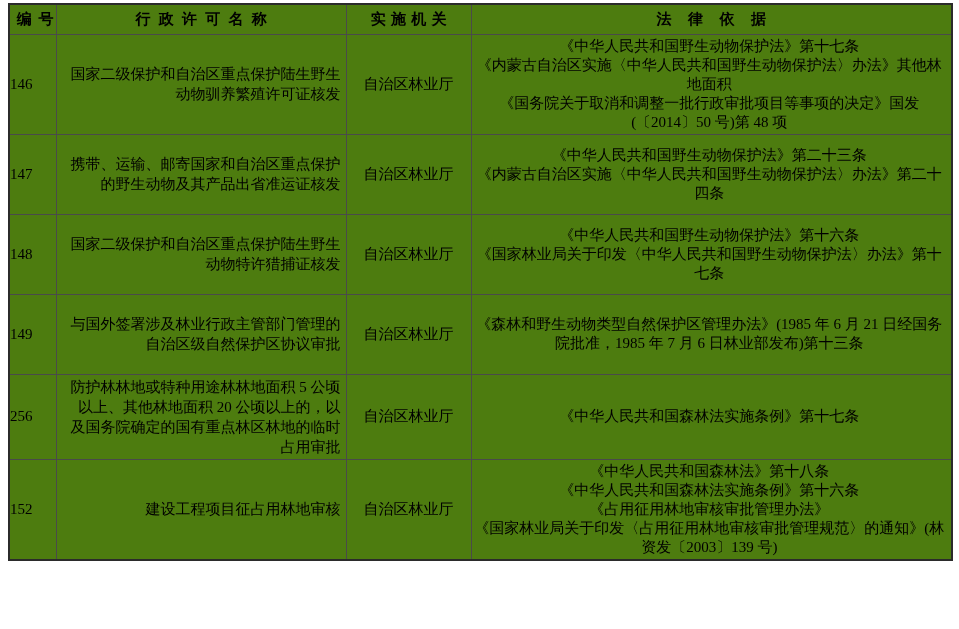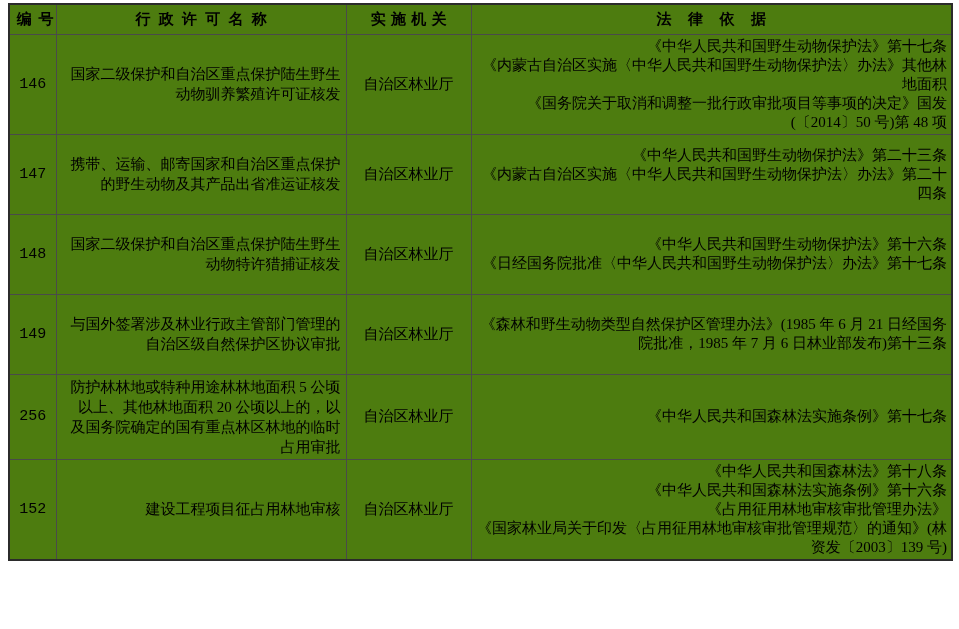--- a/index.html
+++ b/index.html
@@ -51,37 +51,36 @@
   th.h-agency { letter-spacing: 0.35em; text-indent: 0.35em; }
   th.h-legal  { letter-spacing: 1.1em;  text-indent: 1.1em;  }
 
   td {
     font-size: 15px;
     vertical-align: middle;
     padding: 2px 5px;
     line-height: 19px;
   }
   td.cell-id {
-    text-align: center;
-    font-family: Liberation Mono, monospace;
+    font-family: Liberation Serif, serif;
     padding: 0;
   }
   td.cell-name {
     text-align: right;
     padding-left: 8px;
     padding-right: 5px;
     line-height: 20px;
   }
   td.cell-agency {
     text-align: center;
     padding: 8px;
     white-space: nowrap;
   }
   td.cell-legal {
-    text-align: right;
+    text-align: center;
     padding-left: 0;
     padding-right: 4px;
   }
   .legal-line {
     line-height: 19px;
   }
   
   tbody tr:nth-child(1) { height: 100px; }
   tbody tr:nth-child(2) { height: 80px;  }
   tbody tr:nth-child(3) { height: 80px;  }
@@ -128,21 +127,21 @@
             <div class="legal-line">《中华人民共和国野生动物保护法》第二十三条</div>
             <div class="legal-line">《内蒙古自治区实施〈中华人民共和国野生动物保护法〉办法》第二十四条</div>
           </td>
     </tr>
         <tr>
       <td class="cell-id">148</td>
       <td class="cell-name">国家二级保护和自治区重点保护陆生野生动物特许猎捕证核发</td>
       <td class="cell-agency">自治区林业厅</td>
       <td class="cell-legal">
             <div class="legal-line">《中华人民共和国野生动物保护法》第十六条</div>
-            <div class="legal-line">《日经国务院批准〈中华人民共和国野生动物保护法〉办法》第十七条</div>
+            <div class="legal-line">《国家林业局关于印发〈中华人民共和国野生动物保护法〉办法》第十七条</div>
           </td>
     </tr>
         <tr>
       <td class="cell-id">149</td>
       <td class="cell-name">与国外签署涉及林业行政主管部门管理的自治区级自然保护区协议审批</td>
       <td class="cell-agency">自治区林业厅</td>
       <td class="cell-legal">
             <div class="legal-line">《森林和野生动物类型自然保护区管理办法》(1985 年 6 月 21 日经国务院批准，1985 年 7 月 6 日林业部发布)第十三条</div>
           </td>
     </tr>

